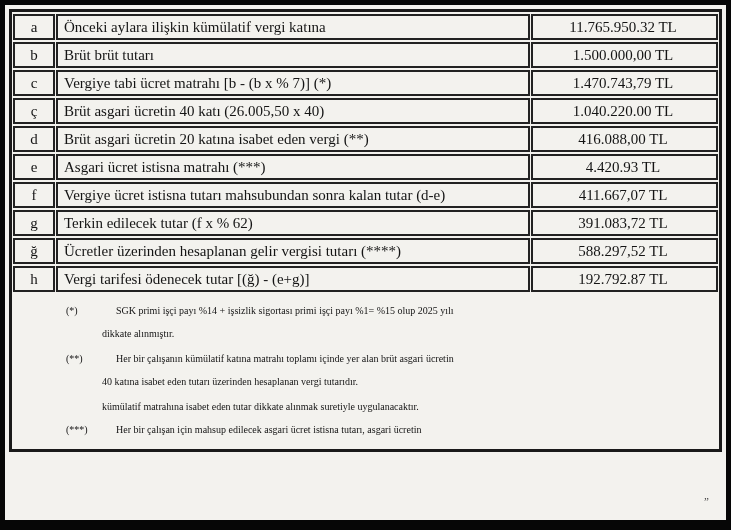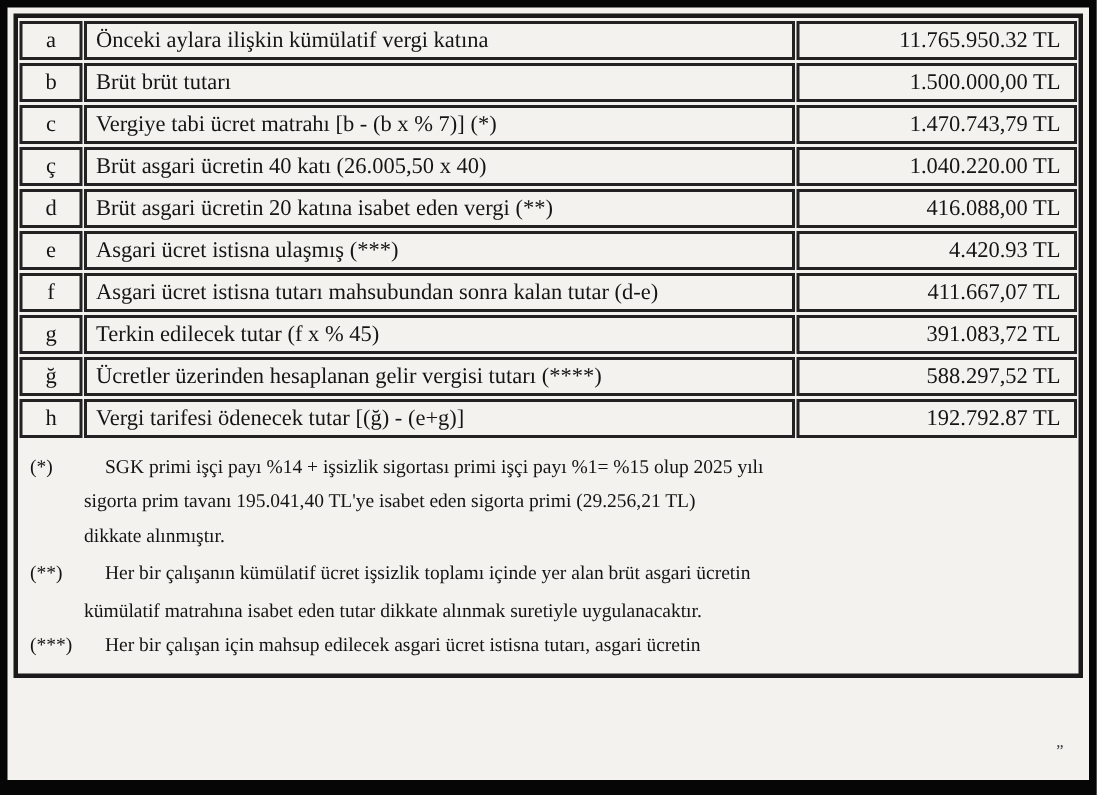--- a/index.html
+++ b/index.html
@@ -32,24 +32,25 @@
   table.calc td {
     border: 2px solid #222;
     font-size: 15px;
     line-height: 18px;
     padding: 2px 6px;
     overflow: hidden;
     background: #f3f2ee;
   }
   table.calc td.k { width: 26px; text-align: center; }
   table.calc td.l { }
-  table.calc td.v { width: 168px; text-align: right; padding-right: 9px; white-space: nowrap; }
+  table.calc td.v { width: 168px; text-align: center; padding-right: 9px; white-space: nowrap; }
   .footnotes {
     padding: 5px 10px 6px 8px;
-    font-size: 13px;
+    font-size: 10px;
+    margin-left: 46px;
   }
   .fn { margin-bottom: 2px; }
   .fn-line { line-height: 23px; white-space: nowrap; }
   .fn-marker { display: inline-block; min-width: 50px; }
   .fn-line.cont { padding-left: 36px; }
   .corner {
     position: absolute;
     right: 16px; bottom: 13px;
     font-size: 11px;
     letter-spacing: 1px;
@@ -84,56 +85,56 @@
           <td class="l">Brüt asgari ücretin 40 katı (26.005,50 x 40)</td>
           <td class="v">1.040.220.00 TL</td>
         </tr>
         <tr>
           <td class="k">d</td>
           <td class="l">Brüt asgari ücretin 20 katına isabet eden vergi (**)</td>
           <td class="v">416.088,00 TL</td>
         </tr>
         <tr>
           <td class="k">e</td>
-          <td class="l">Asgari ücret istisna ulaşmış (***)</td>
+          <td class="l">Asgari ücret istisna matrahı (***)</td>
           <td class="v">4.420.93 TL</td>
         </tr>
         <tr>
           <td class="k">f</td>
-          <td class="l">Asgari ücret istisna tutarı mahsubundan sonra kalan tutar (d-e)</td>
+          <td class="l">Vergiye ücret istisna tutarı mahsubundan sonra kalan tutar (d-e)</td>
           <td class="v">411.667,07 TL</td>
         </tr>
         <tr>
           <td class="k">g</td>
-          <td class="l">Terkin edilecek tutar  (f x % 45)</td>
+          <td class="l">Terkin edilecek tutar  (f x % 62)</td>
           <td class="v">391.083,72 TL</td>
         </tr>
         <tr>
           <td class="k">ğ</td>
           <td class="l">Ücretler üzerinden hesaplanan gelir vergisi tutarı (****)</td>
           <td class="v">588.297,52 TL</td>
         </tr>
         <tr>
           <td class="k">h</td>
           <td class="l">Vergi tarifesi ödenecek tutar [(ğ) - (e+g)]</td>
           <td class="v">192.792.87 TL</td>
         </tr>
       </tbody>
     </table>
 
     <div class="footnotes">
 
       <div class="fn">
         <div class="fn-line"><span class="fn-marker">(*)</span><span>SGK primi işçi payı %14 + işsizlik sigortası primi işçi payı %1= %15 olup 2025 yılı</span></div>
-        <div class="fn-line cont">sigorta prim tavanı 195.041,40 TL'ye isabet eden sigorta primi (29.256,21 TL)</div>
         <div class="fn-line cont">dikkate alınmıştır.</div>
       </div>
 
       <div class="fn">
-        <div class="fn-line"><span class="fn-marker">(**)</span><span>Her bir çalışanın kümülatif ücret işsizlik toplamı içinde yer alan brüt asgari ücretin</span></div>
+        <div class="fn-line"><span class="fn-marker">(**)</span><span>Her bir çalışanın kümülatif katına matrahı toplamı içinde yer alan brüt asgari ücretin</span></div>
+        <div class="fn-line cont">40 katına isabet eden tutarı üzerinden hesaplanan vergi tutarıdır.</div>
       </div>
 
       <div class="fn">
         <div class="fn-line cont">kümülatif matrahına isabet eden tutar dikkate alınmak suretiyle uygulanacaktır.</div>
         <div class="fn-line"><span class="fn-marker">(***)</span><span>Her bir çalışan için mahsup edilecek asgari ücret istisna tutarı, asgari ücretin</span></div>
       </div>
 
 
     </div>
   </div>

